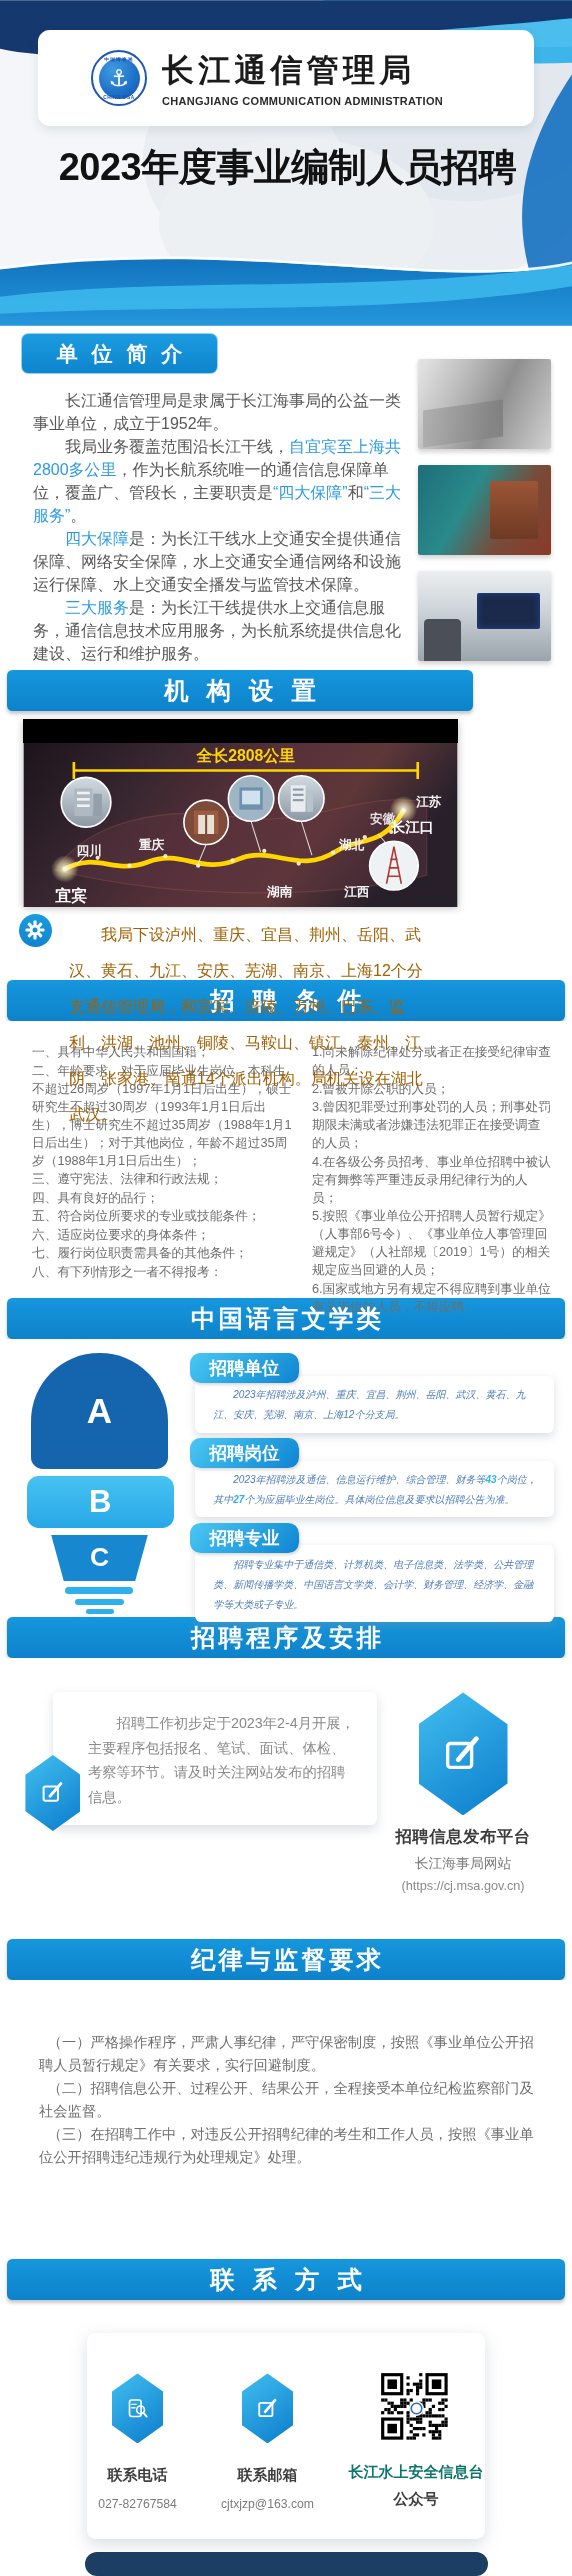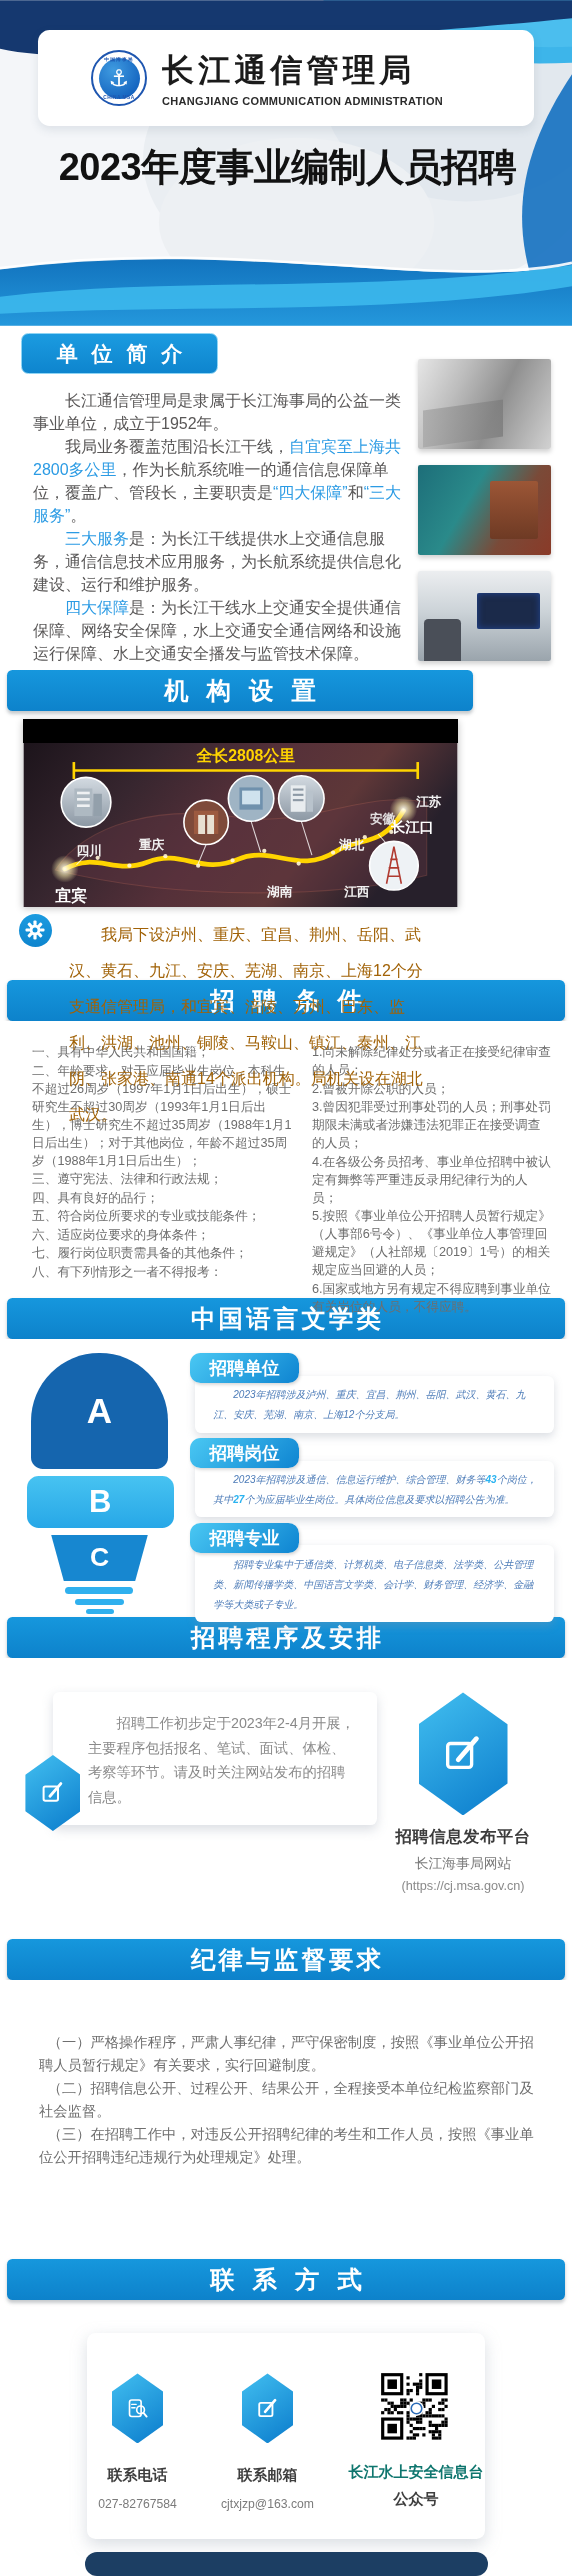--- a/index.html
+++ b/index.html
@@ -167,22 +167,22 @@
       </div>
     </div>
     <div class="poster-title">2023年度事业编制人员招聘</div>
   </div>
 
   <div class="sec-intro">
     <div class="intro-badge">单位简介</div>
     <div class="intro-text">
       <p><span class="seg-g">长江通信管理局是隶属于长江海事局的公益一类事业单位，成立于1952年。</span></p>
       <p><span class="seg-g">我局业务覆盖范围沿长江干线，</span><span class="seg-b">自宜宾至上海共2800多公里</span><span class="seg-g">，作为长航系统唯一的通信信息保障单位，覆盖广、管段长，主要职责是</span><span class="seg-b">“四大保障”</span><span class="seg-g">和</span><span class="seg-b">“三大服务”</span><span class="seg-g">。</span></p>
+      <p><span class="seg-b">四大保障</span><span class="seg-g">是：为长江干线水上交通安全提供通信保障、网络安全保障，水上交通安全通信网络和设施运行保障、水上交通安全播发与监管技术保障。</span></p>
       <p><span class="seg-b">三大服务</span><span class="seg-g">是：为长江干线提供水上交通信息服务，通信信息技术应用服务，为长航系统提供信息化建设、运行和维护服务。</span></p>
-      <p><span class="seg-b">四大保障</span><span class="seg-g">是：为长江干线水上交通安全提供通信保障、网络安全保障，水上交通安全通信网络和设施运行保障、水上交通安全播发与监管技术保障。</span></p>
     </div>
     <div class="intro-photos">
       <div class="photo photo-1"></div>
       <div class="photo photo-2"></div>
       <div class="photo photo-3"></div>
     </div>
   </div>
 
   <div class="sec-org">
     <div class="band sp4">机构设置</div>

